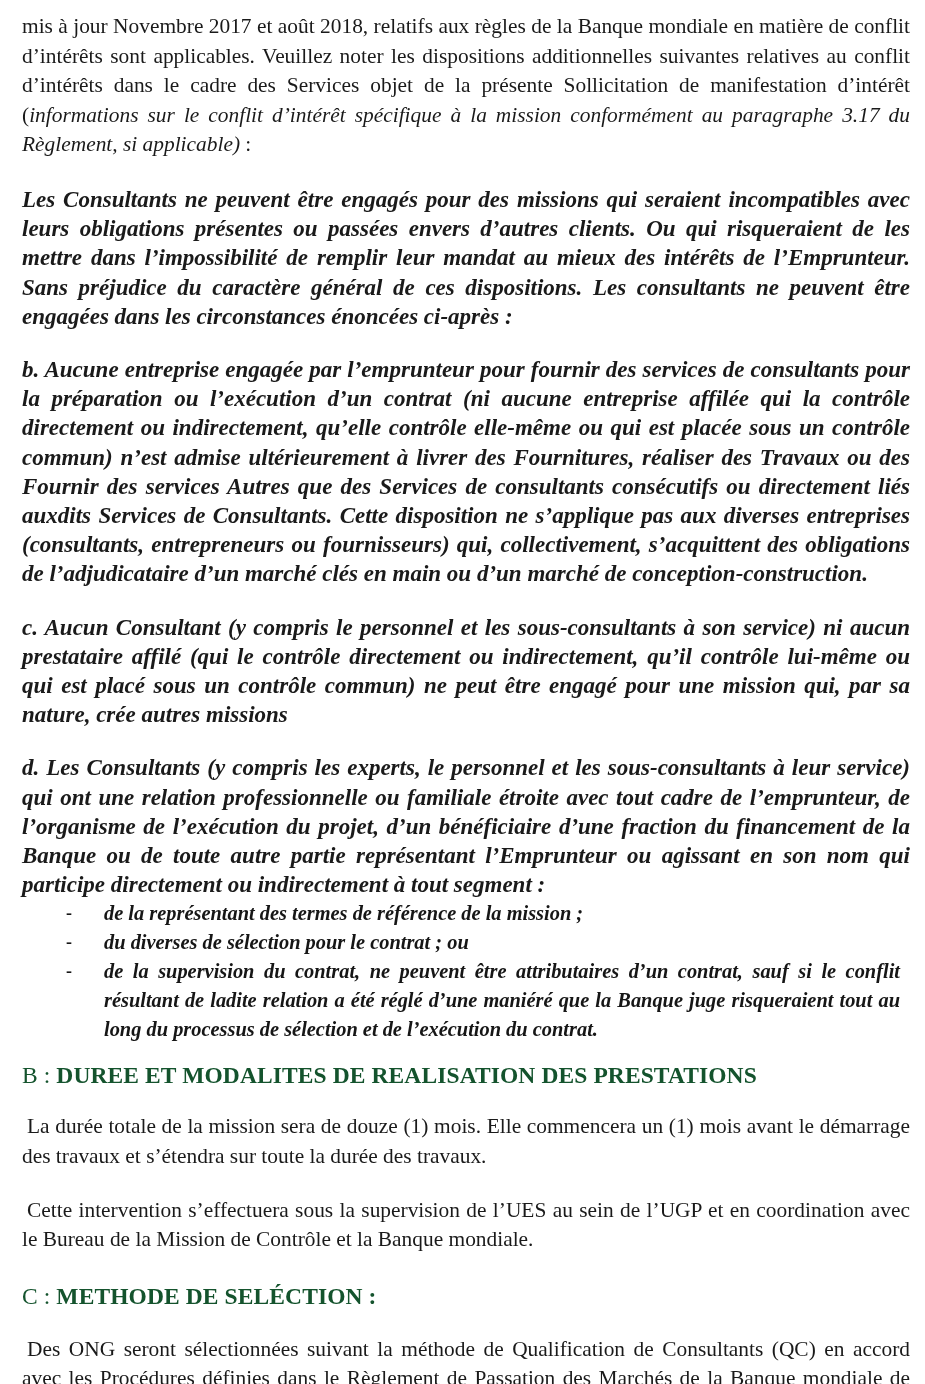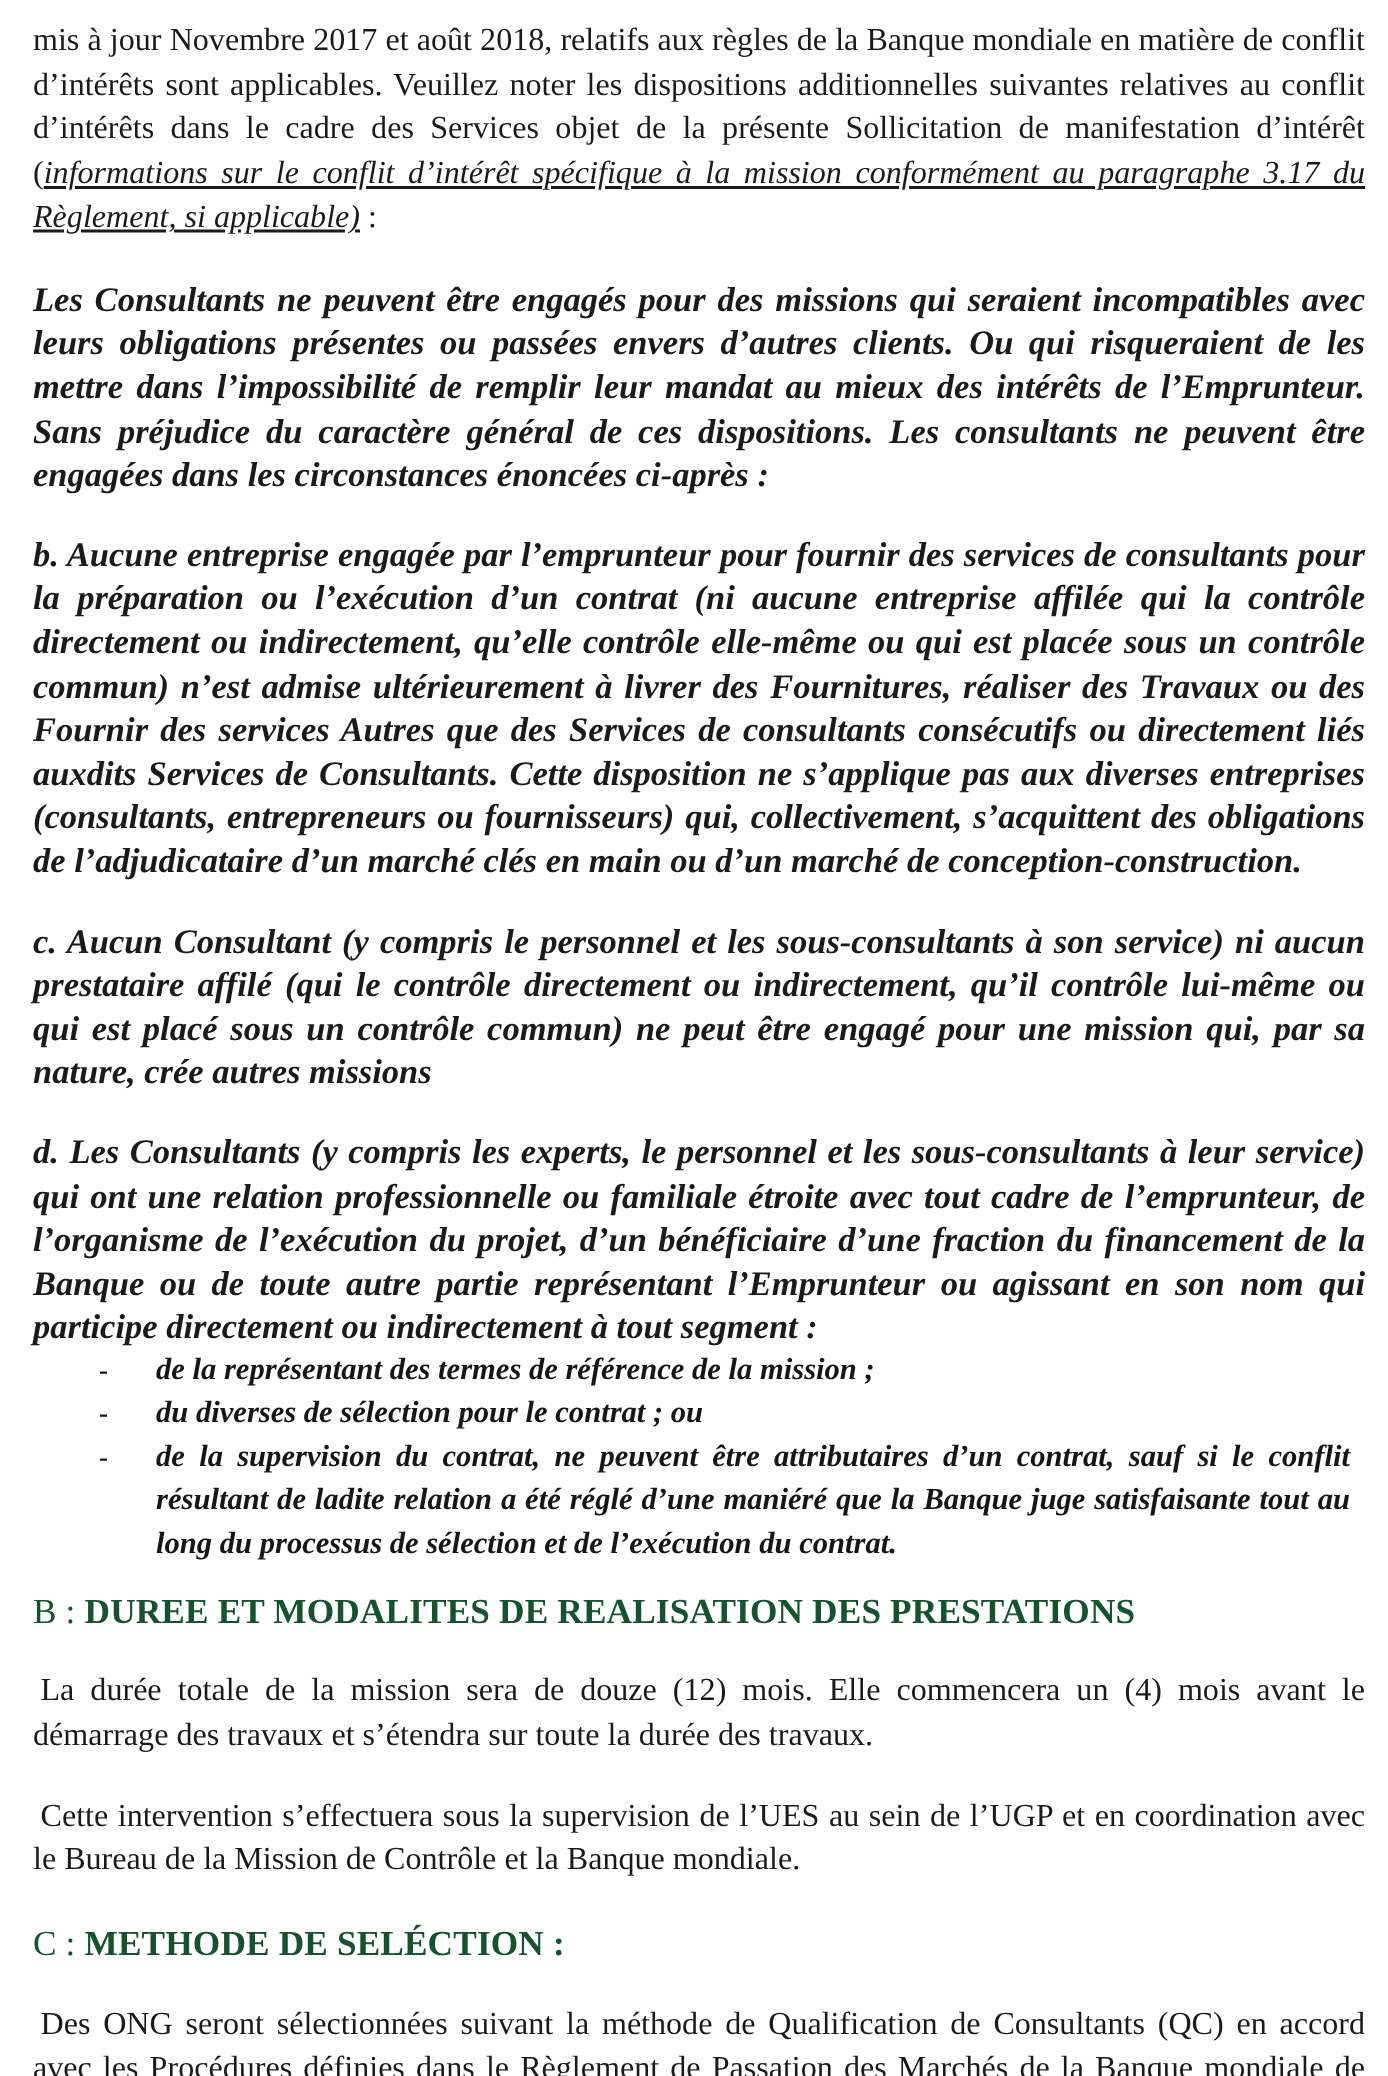--- a/index.html
+++ b/index.html
@@ -37,21 +37,21 @@
   }
 
   .para.indent-sm { text-indent: 5px; }
 
   .it {
     font-style: italic;
     font-size: 23px;
     line-height: 29.2px;
     font-weight: 600;
   }
-  .i { font-style: italic; text-decoration: underline; }
+  .i { font-style: italic; }
 
   
   .gap-a { height: 25px; }
   .gap-b { height: 24px; }
   .gap-c { height: 24px; }
   .gap-d { height: 24px; }
   .gap-e { height: 16px; }
   .gap-f { height: 22px; }
   .gap-g { height: 24px; }
   .gap-h { height: 26px; }
@@ -127,31 +127,31 @@
     <li class="list-item">
       <span class="dash">-</span>
       <span class="ltext">de la représentant des termes de référence de la mission ;</span>
     </li>
     <li class="list-item">
       <span class="dash">-</span>
       <span class="ltext">du diverses de sélection pour le contrat ; ou</span>
     </li>
     <li class="list-item">
       <span class="dash">-</span>
-      <span class="ltext">de la supervision du contrat, ne peuvent être attributaires d’un contrat, sauf si le conflit résultant de ladite relation a été réglé d’une maniéré que la Banque juge satisfaisante tout au long du processus de sélection et de l’exécution du contrat.</span>
+      <span class="ltext">de la supervision du contrat, ne peuvent être attributaires d’un contrat, sauf si le conflit résultant de ladite relation a été réglé d’une maniéré que la Banque juge risqueraient tout au long du processus de sélection et de l’exécution du contrat.</span>
     </li>
   </ul>
 
   <div class="gap-e"></div>
 
   <h2 class="heading"><span class="lead">B : </span><span class="main">DUREE ET MODALITES DE REALISATION DES PRESTATIONS</span></h2>
 
   <div class="gap-f"></div>
 
-  <p class="para indent-sm">La durée totale de la mission sera de douze (12) mois. Elle commencera un (4) mois avant le démarrage des travaux et s’étendra sur toute la durée des travaux.</p>
+  <p class="para indent-sm">La durée totale de la mission sera de douze (1) mois. Elle commencera un (1) mois avant le démarrage des travaux et s’étendra sur toute la durée des travaux.</p>
 
   <div class="gap-g"></div>
 
   <p class="para indent-sm">Cette intervention s’effectuera sous la supervision de l’UES au sein de l’UGP et en coordination avec le Bureau de la Mission de Contrôle et la Banque mondiale.</p>
 
   <div class="gap-h"></div>
 
   <h2 class="heading"><span class="lead">C : </span><span class="main">METHODE DE SELÉCTION :</span></h2>
 
   <div class="gap-i"></div>

